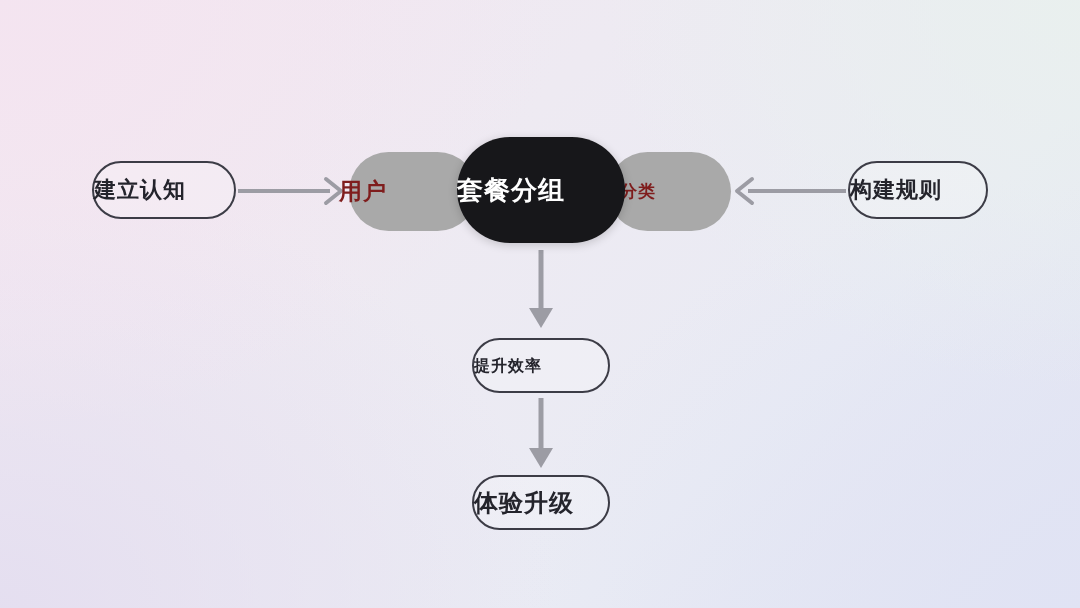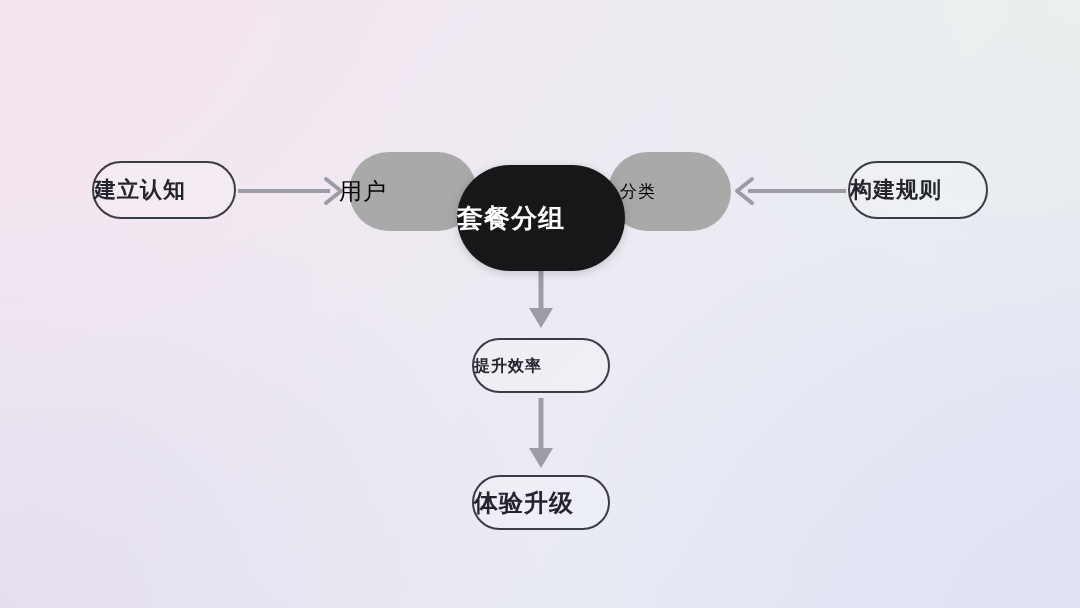--- a/index.html
+++ b/index.html
@@ -62,22 +62,22 @@
     color: #24242c;
     font-weight: 700;
   }
 
   
   .pill-gray {
     background: #a9a9a9;
     border-radius: 999px;
   }
   .pill-gray .node-label {
-    color: #000000;
-    font-weight: 400;
+    color: #7f1d1d;
+    font-weight: 700;
   }
 
   
   .pill-black {
     background: #17171a;
     border-radius: 999px;
     box-shadow: 0 2px 10px rgba(0,0,0,0.18);
   }
   .pill-black .node-label {
     color: #ffffff;
@@ -87,21 +87,21 @@
   
   #node-establish-awareness { left: 92px;  top: 161px; width: 144px; height: 58px; }
   #node-establish-awareness .node-label { font-size: 22px; }
 
   #node-user { left: 349px; top: 152px; width: 128px; height: 79px; z-index: 2; }
   #node-user .node-label { font-size: 23px; transform: translateX(-10px); }
 
   #node-category { left: 608px; top: 152px; width: 123px; height: 79px; z-index: 2; }
   #node-category .node-label { font-size: 17px; transform: translateX(12px); }
 
-  #node-package-group { left: 457px; top: 137px; width: 168px; height: 106px; z-index: 3; margin-top: 28px; }
+  #node-package-group { left: 457px; top: 137px; width: 168px; height: 106px; z-index: 3; }
   #node-package-group .node-label { font-size: 26px; }
 
   #node-build-rules { left: 848px; top: 161px; width: 140px; height: 58px; }
   #node-build-rules .node-label { font-size: 22px; }
 
   #node-improve-efficiency { left: 472px; top: 338px; width: 138px; height: 55px; }
   #node-improve-efficiency .node-label { font-size: 16px; }
 
   #node-experience-upgrade { left: 472px; top: 475px; width: 138px; height: 55px; }
   #node-experience-upgrade .node-label { font-size: 24px; }

